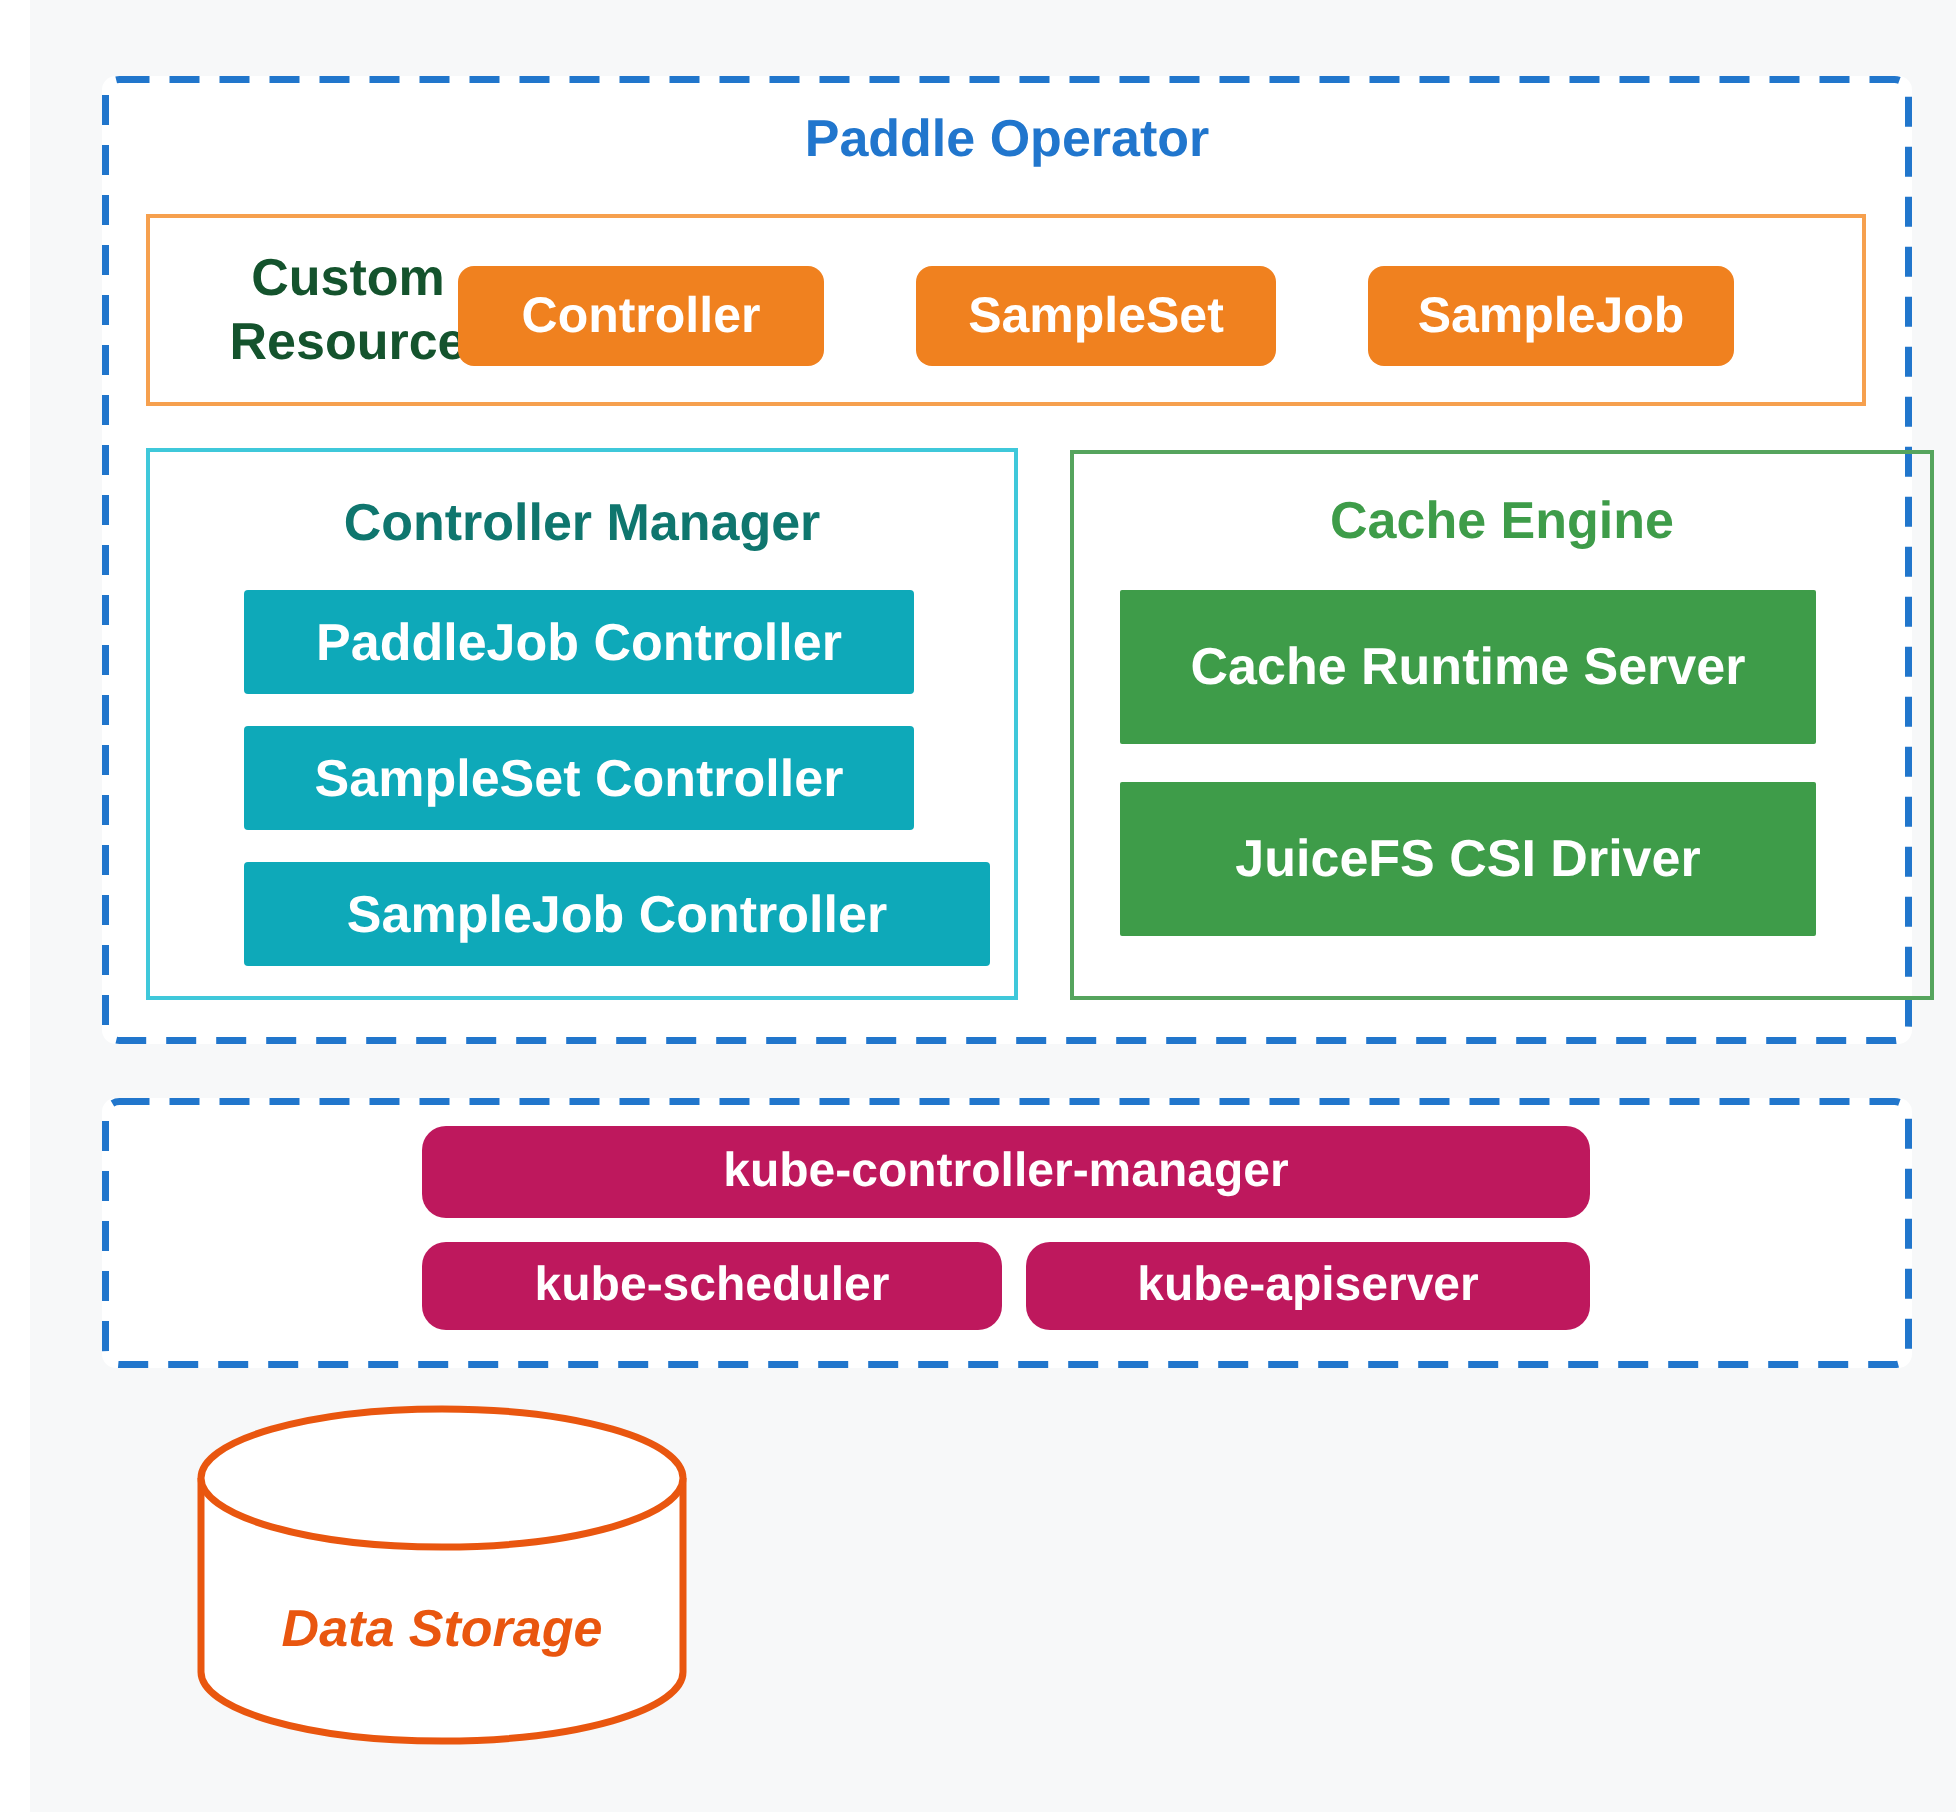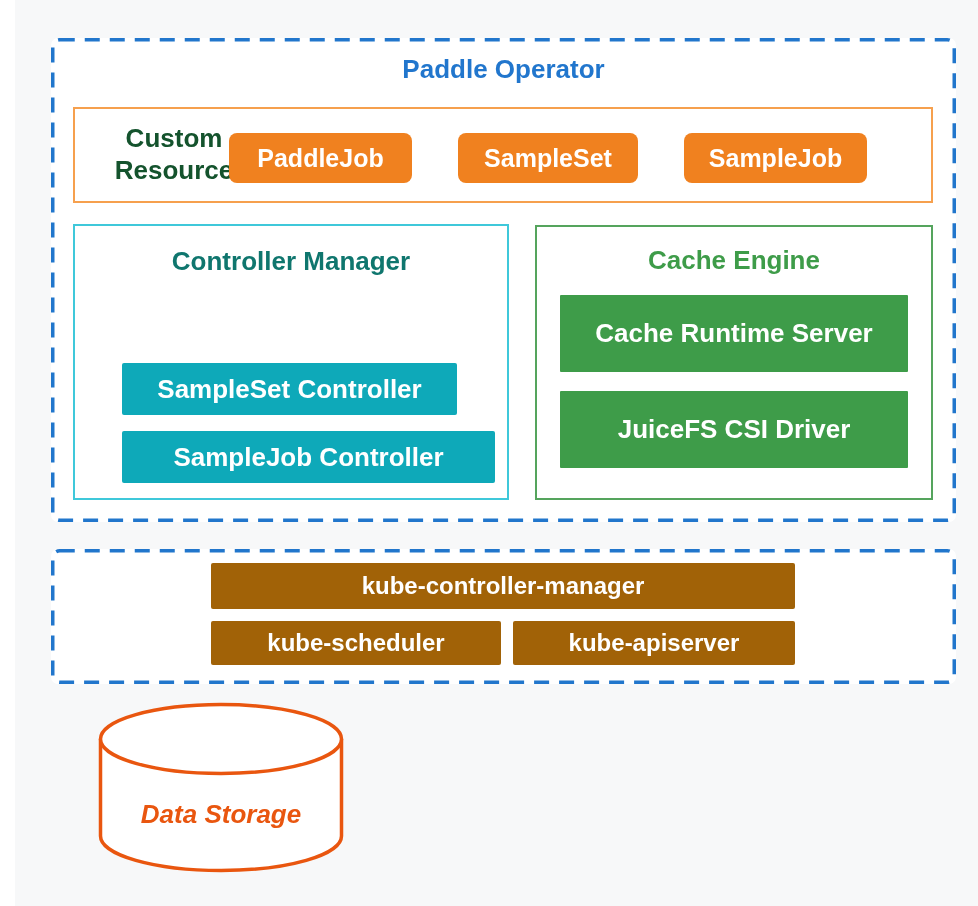--- a/index.html
+++ b/index.html
@@ -33,28 +33,28 @@
   .cm-box { position:absolute; left:22px; top:186px; width:436px; height:276px;
     border:2px solid #3fc8da; box-sizing:border-box; }
   .sub-title { position:absolute; left:0; width:100%; text-align:center;
     font-size:26px; font-weight:700; }
   .cm-title { top:20px; color:#0f766e; }
   .node.teal { background:#0ea9b9; border-radius:2px; font-size:26px; }
   .cm-b1 { left:47px; top:69px;  width:335px; height:52px; }
   .cm-b2 { left:47px; top:137px; width:335px; height:52px; }
   .cm-b3 { left:47px; top:205px; width:373px; height:52px; }
 
-  .ce-box { position:absolute; left:484px; top:187px; width:398px; height:275px;
+  .ce-box { position:absolute; left:484px; top:187px; width:432px; height:275px;
     border:2px solid #55a45d; box-sizing:border-box; }
   .ce-title { top:18px; color:#3e9c49; }
   .node.green { background:#3e9c49; border-radius:1px; font-size:26px; }
   .ce-b1 { left:23px; top:68px;  width:348px; height:77px; }
   .ce-b2 { left:23px; top:164px; width:348px; height:77px; }
 
-  .node.kube { background:#a16207; border-radius:2px; font-size:24px; }
+  .node.kube { background:#be185d; border-radius:12px; font-size:24px; }
   .kb1 { left:160px; top:14px; width:584px; height:46px; }
   .kb2 { left:160px; top:72px; width:290px; height:44px;text-align:right; }
   .kb3 { left:462px; top:72px; width:282px; height:44px; }
 
   .cyl { position:absolute; top:701px; width:248px; height:172px; }
   .cyl.data { left:82px;font-style:italic; }
   .cyl.meta { left:637px; }
   .cyl-label { font-family:"Liberation Sans", sans-serif; font-size:26px; font-weight:700; fill:#e9560f; }
 </style>
 </head>
@@ -64,27 +64,28 @@
 
   <section class="dashed-box operator">
     <svg class="dash-border" viewBox="0 0 905 484" preserveAspectRatio="none">
       <rect x="1.75" y="1.75" width="901.5" height="480.5" rx="7" fill="none" stroke="#2176cc" stroke-width="3.5" stroke-dasharray="15 10"></rect>
     </svg>
 
     <h2 class="op-title">Paddle Operator</h2>
 
     <div class="cr-box">
       <div class="cr-label">Custom Resource</div>
-      <div class="node orange cr-b1">PaddleJob</div>
+      <div class="node orange cr-b1">Controller</div>
       <div class="node orange cr-b2">SampleSet</div>
       <div class="node orange cr-b3">SampleJob</div>
     </div>
 
     <div class="cm-box">
       <div class="sub-title cm-title">Controller Manager</div>
+      <div class="node teal cm-b1">PaddleJob Controller</div>
       <div class="node teal cm-b2">SampleSet Controller</div>
       <div class="node teal cm-b3">SampleJob Controller</div>
     </div>
 
     <div class="ce-box">
       <div class="sub-title ce-title">Cache Engine</div>
       <div class="node green ce-b1">Cache Runtime Server</div>
       <div class="node green ce-b2">JuiceFS CSI Driver</div>
     </div>
   </section>

